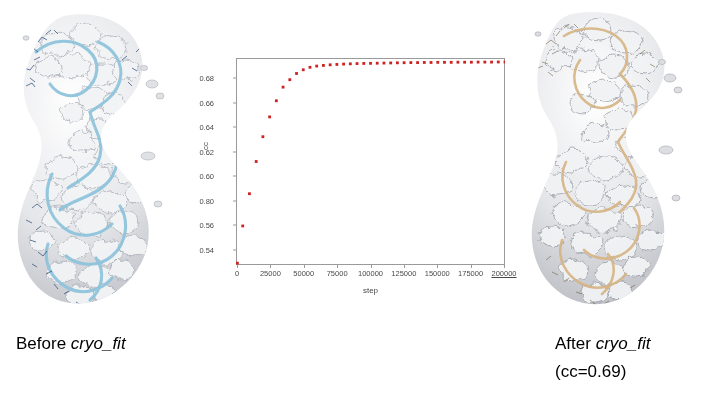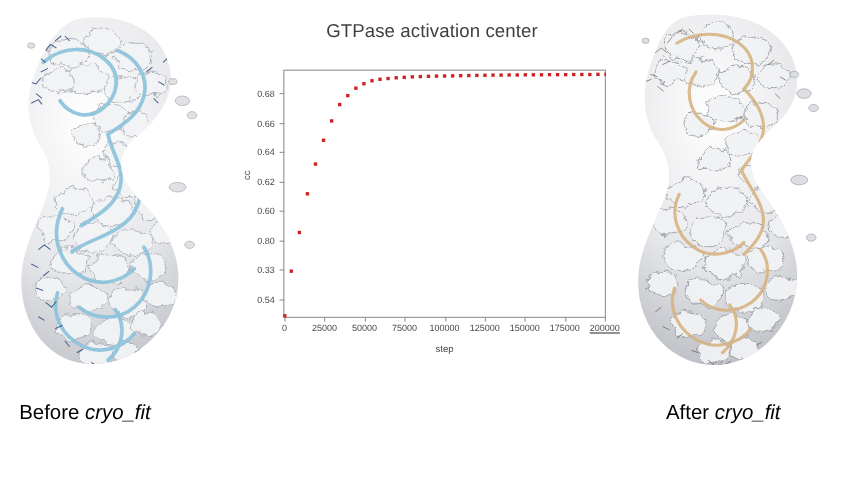--- a/index.html
+++ b/index.html
@@ -61,21 +61,21 @@
     position: absolute;
     left: 31px;
     top: 48px;
     width: 269px;
     height: 207px;
   }
   .ytick {
     position: absolute;
     right: 100%;
     transform: translateY(-50%);
-    padding-right: 8px;
+    padding-right: 23px;
     font-size: 7.5px;
     color: #4a4a4a;
     white-space: nowrap;
   }
   .ytickmark {
     position: absolute;
     left: -4px;
     width: 4px;
     height: 1px;
     background: #9a9a9a;
@@ -315,25 +315,24 @@
       <ellipse cx="160" cy="82" rx="4" ry="3"></ellipse>
       <ellipse cx="144" cy="54" rx="3.5" ry="2.5"></ellipse>
       <ellipse cx="20" cy="26" rx="3" ry="2.2"></ellipse>
       <ellipse cx="148" cy="142" rx="7" ry="4"></ellipse>
       <ellipse cx="158" cy="190" rx="4" ry="3"></ellipse>
     </g>
   </svg>
 </div>
 
 <div id="chart">
-  <div id="chart-title">GTPase activation center</div>
   <div id="plot-frame">
       <div class="ytick" style="top: 93.1138%;">0.54</div>
       <div class="ytickmark" style="top: 93.1138%;"></div>
-      <div class="ytick" style="top: 81.1377%;">0.33</div>
+      <div class="ytick" style="top: 81.1377%;">0.56</div>
       <div class="ytickmark" style="top: 81.1377%;"></div>
       <div class="ytick" style="top: 69.1617%;">0.80</div>
       <div class="ytickmark" style="top: 69.1617%;"></div>
       <div class="ytick" style="top: 57.1856%;">0.60</div>
       <div class="ytickmark" style="top: 57.1856%;"></div>
       <div class="ytick" style="top: 45.2096%;">0.62</div>
       <div class="ytickmark" style="top: 45.2096%;"></div>
       <div class="ytick" style="top: 33.2335%;">0.64</div>
       <div class="ytickmark" style="top: 33.2335%;"></div>
       <div class="ytick" style="top: 21.2575%;">0.66</div>
@@ -405,13 +404,14 @@
   <div id="ylabel">cc</div>
   <div id="xlabel">step</div>
 </div>
 
 <div class="caption" id="caption-before">
   <span>Before </span><em>cryo_fit</em>
 </div>
 
 <div class="caption" id="caption-after">
   <span>After </span><em>cryo_fit</em>
+  <span class="line2">(cc=0.69)</span>
 </div>
 
 </body></html>

